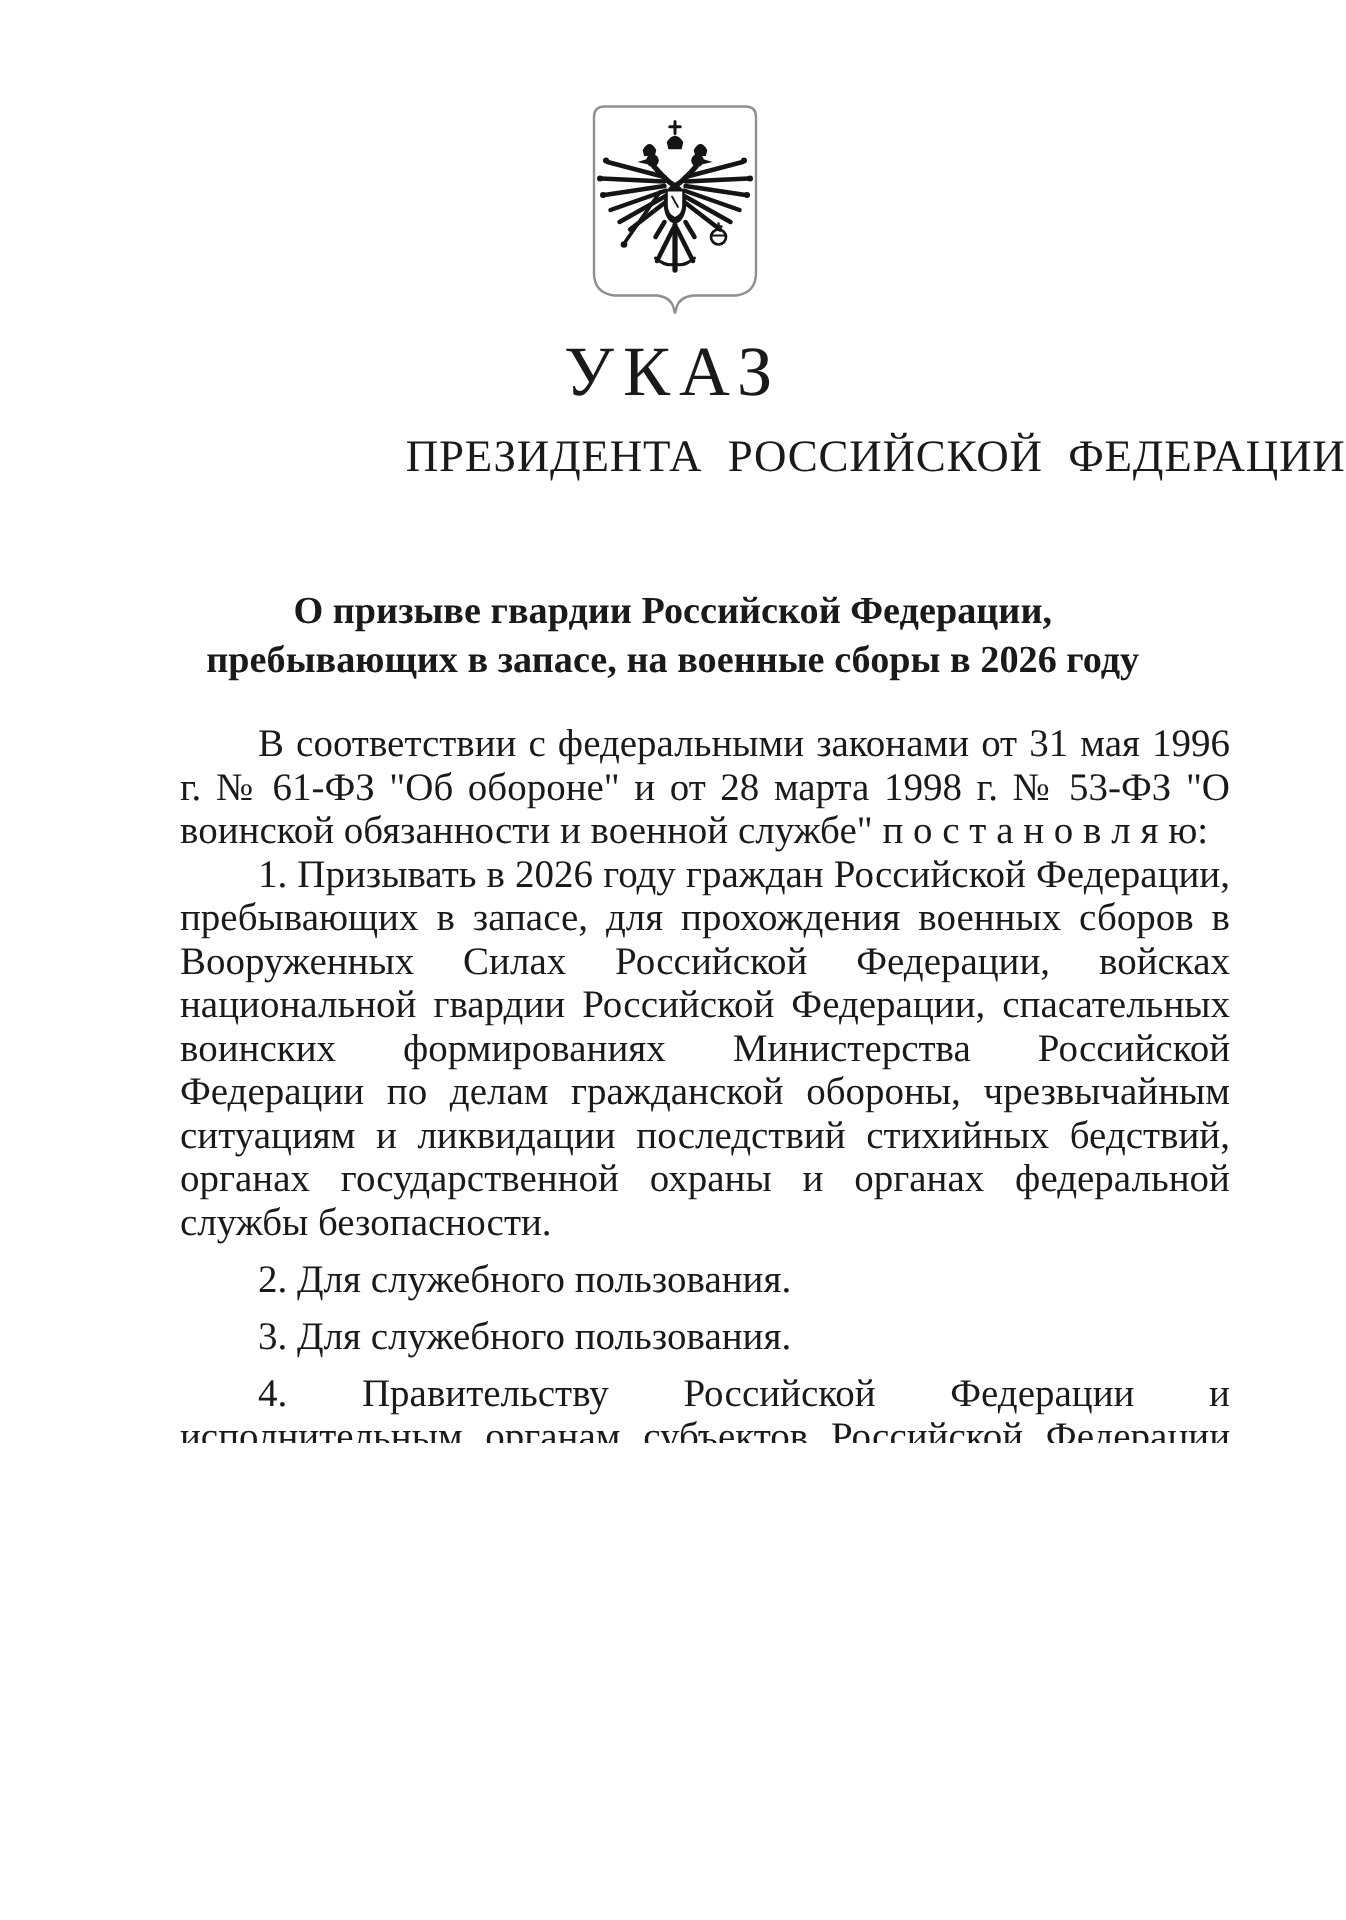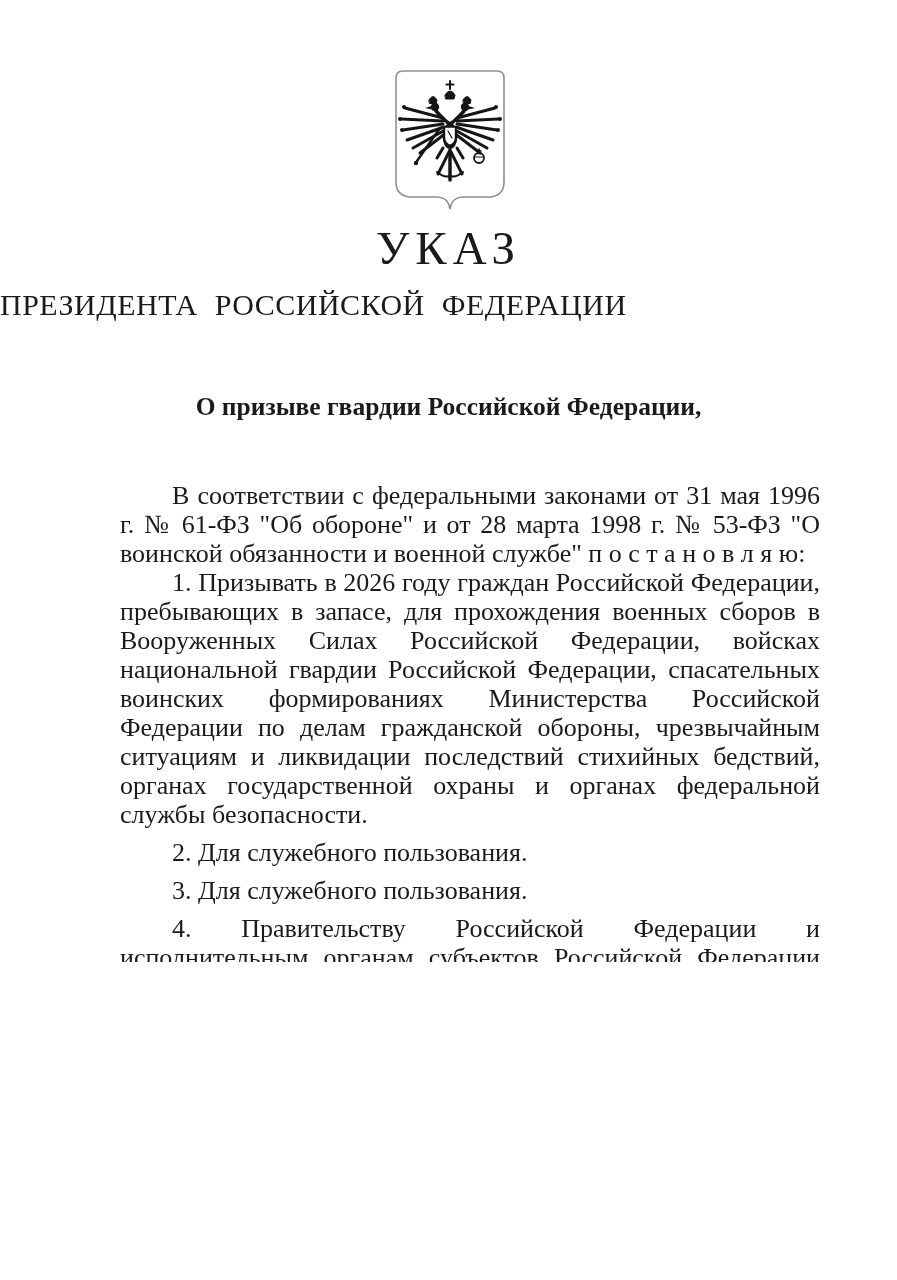--- a/index.html
+++ b/index.html
@@ -17,21 +17,21 @@
   }
   .decree-title{
     position:absolute;left:0;right:0;top:223px;
     text-align:center;
     font-size:47px;line-height:1.1;
     letter-spacing:6px;
     white-space:nowrap;
   }
   .decree-issuer{
     position:absolute;left:0;right:0;top:288px;
-    text-align:left;
+    text-align:right;
     font-size:30px;line-height:1.1;
     letter-spacing:0.5px;word-spacing:9px;
     white-space:nowrap;
   }
   .decree-subject{
     position:absolute;left:0;right:0;top:390px;
     text-align:center;
     font-weight:bold;
     font-size:25.5px;line-height:33px;
   }
@@ -118,20 +118,21 @@
       <path d="M61 84 L72 106" stroke-width="3"></path>
       <path d="M47 104 Q54 110 60 108 Q66 110 73 104" stroke-width="2"></path>
     </g>
   </svg>
 
   <div class="decree-title">УКАЗ</div>
   <div class="decree-issuer">ПРЕЗИДЕНТА РОССИЙСКОЙ ФЕДЕРАЦИИ</div>
 
   <div class="decree-subject">
     <div>О призыве гвардии Российской Федерации,</div>
+    <div>пребывающих в запасе, на военные сборы в 2026 году</div>
   </div>
 
   <div class="decree-body">
 
   <p>В соответствии с федеральными законами от 31 мая 1996 г. № 61-ФЗ "Об обороне" и от 28 марта 1998 г. № 53-ФЗ "О воинской обязанности и военной службе" п о с т а н о в л я ю:</p>
       <p>1. Призывать в 2026 году граждан Российской Федерации, пребывающих в запасе, для прохождения военных сборов в Вооруженных Силах Российской Федерации, войсках национальной гвардии Российской Федерации, спасательных воинских формированиях Министерства Российской Федерации по делам гражданской обороны, чрезвычайным ситуациям и ликвидации последствий стихийных бедствий, органах государственной охраны и органах федеральной службы безопасности.</p>
       <p class="spaced">2. Для служебного пользования.</p>
       <p class="spaced">3. Для служебного пользования.</p>
       <p class="spaced">4. Правительству Российской Федерации и исполнительным органам субъектов Российской Федерации обеспечить выполнение мероприятий, связанных с призывом граждан Российской Федерации, пребывающих в запасе, для прохождения военных сборов и с проведением этих сборов.</p>
     </div>

